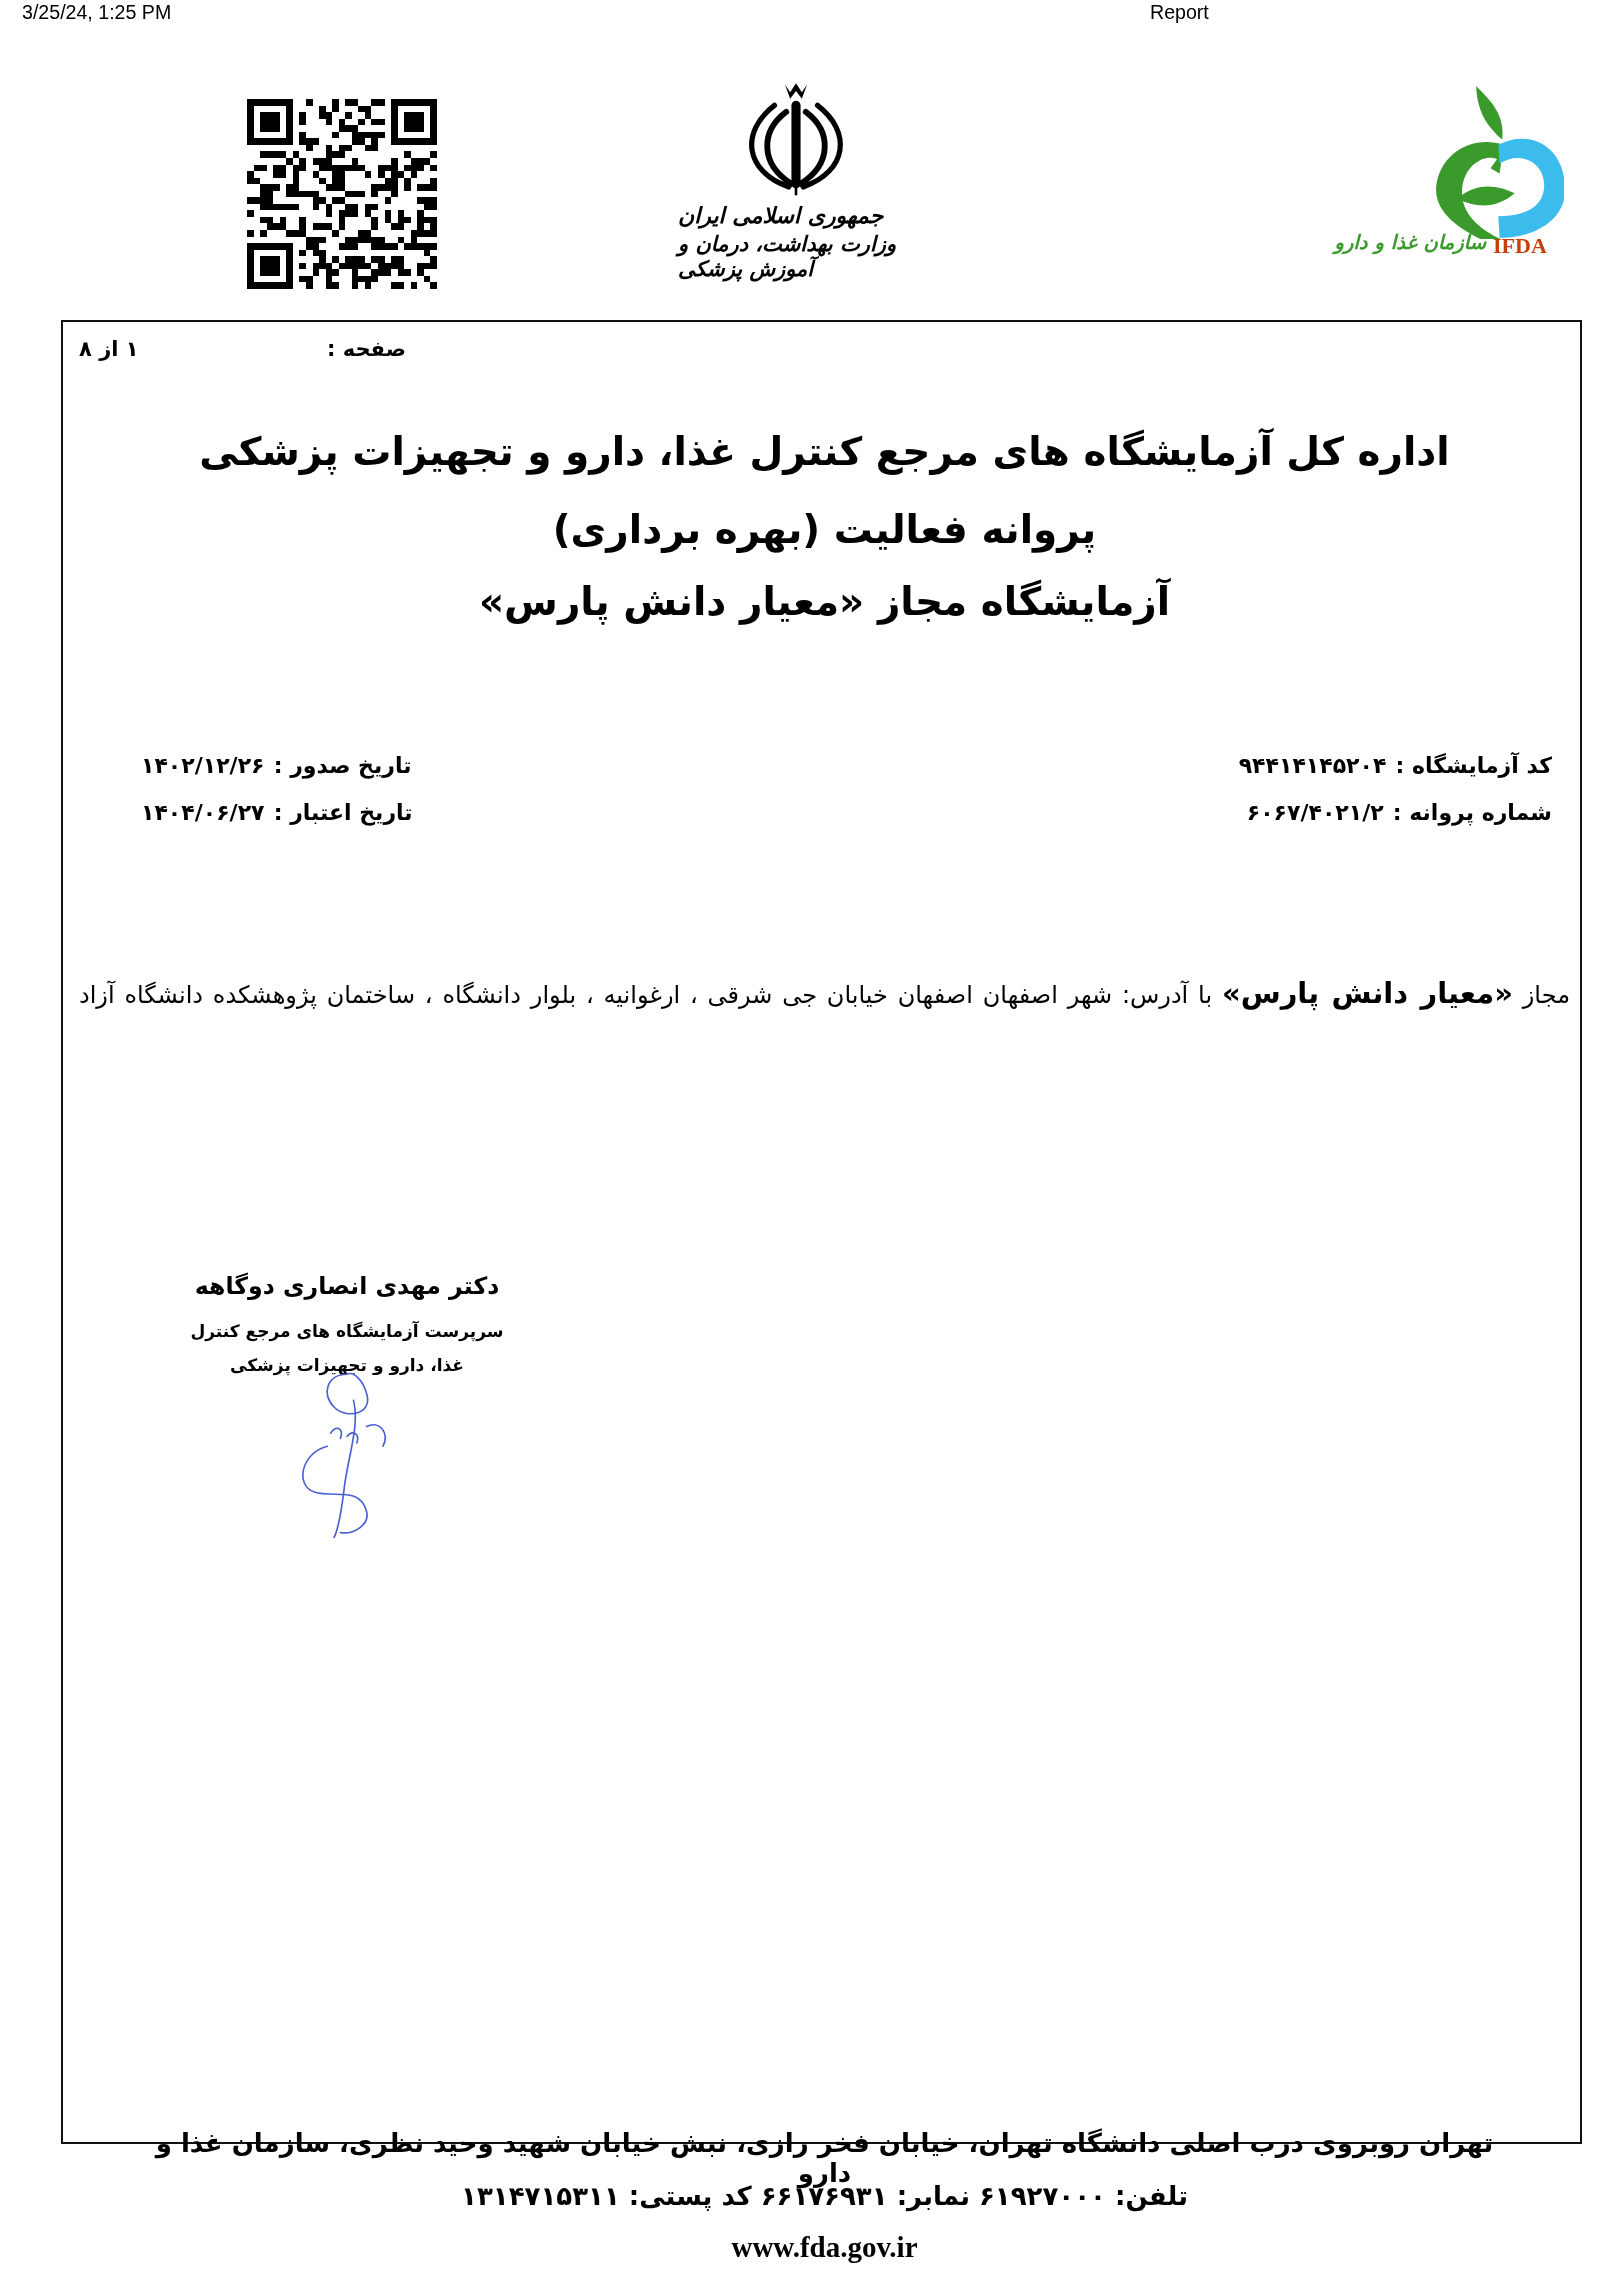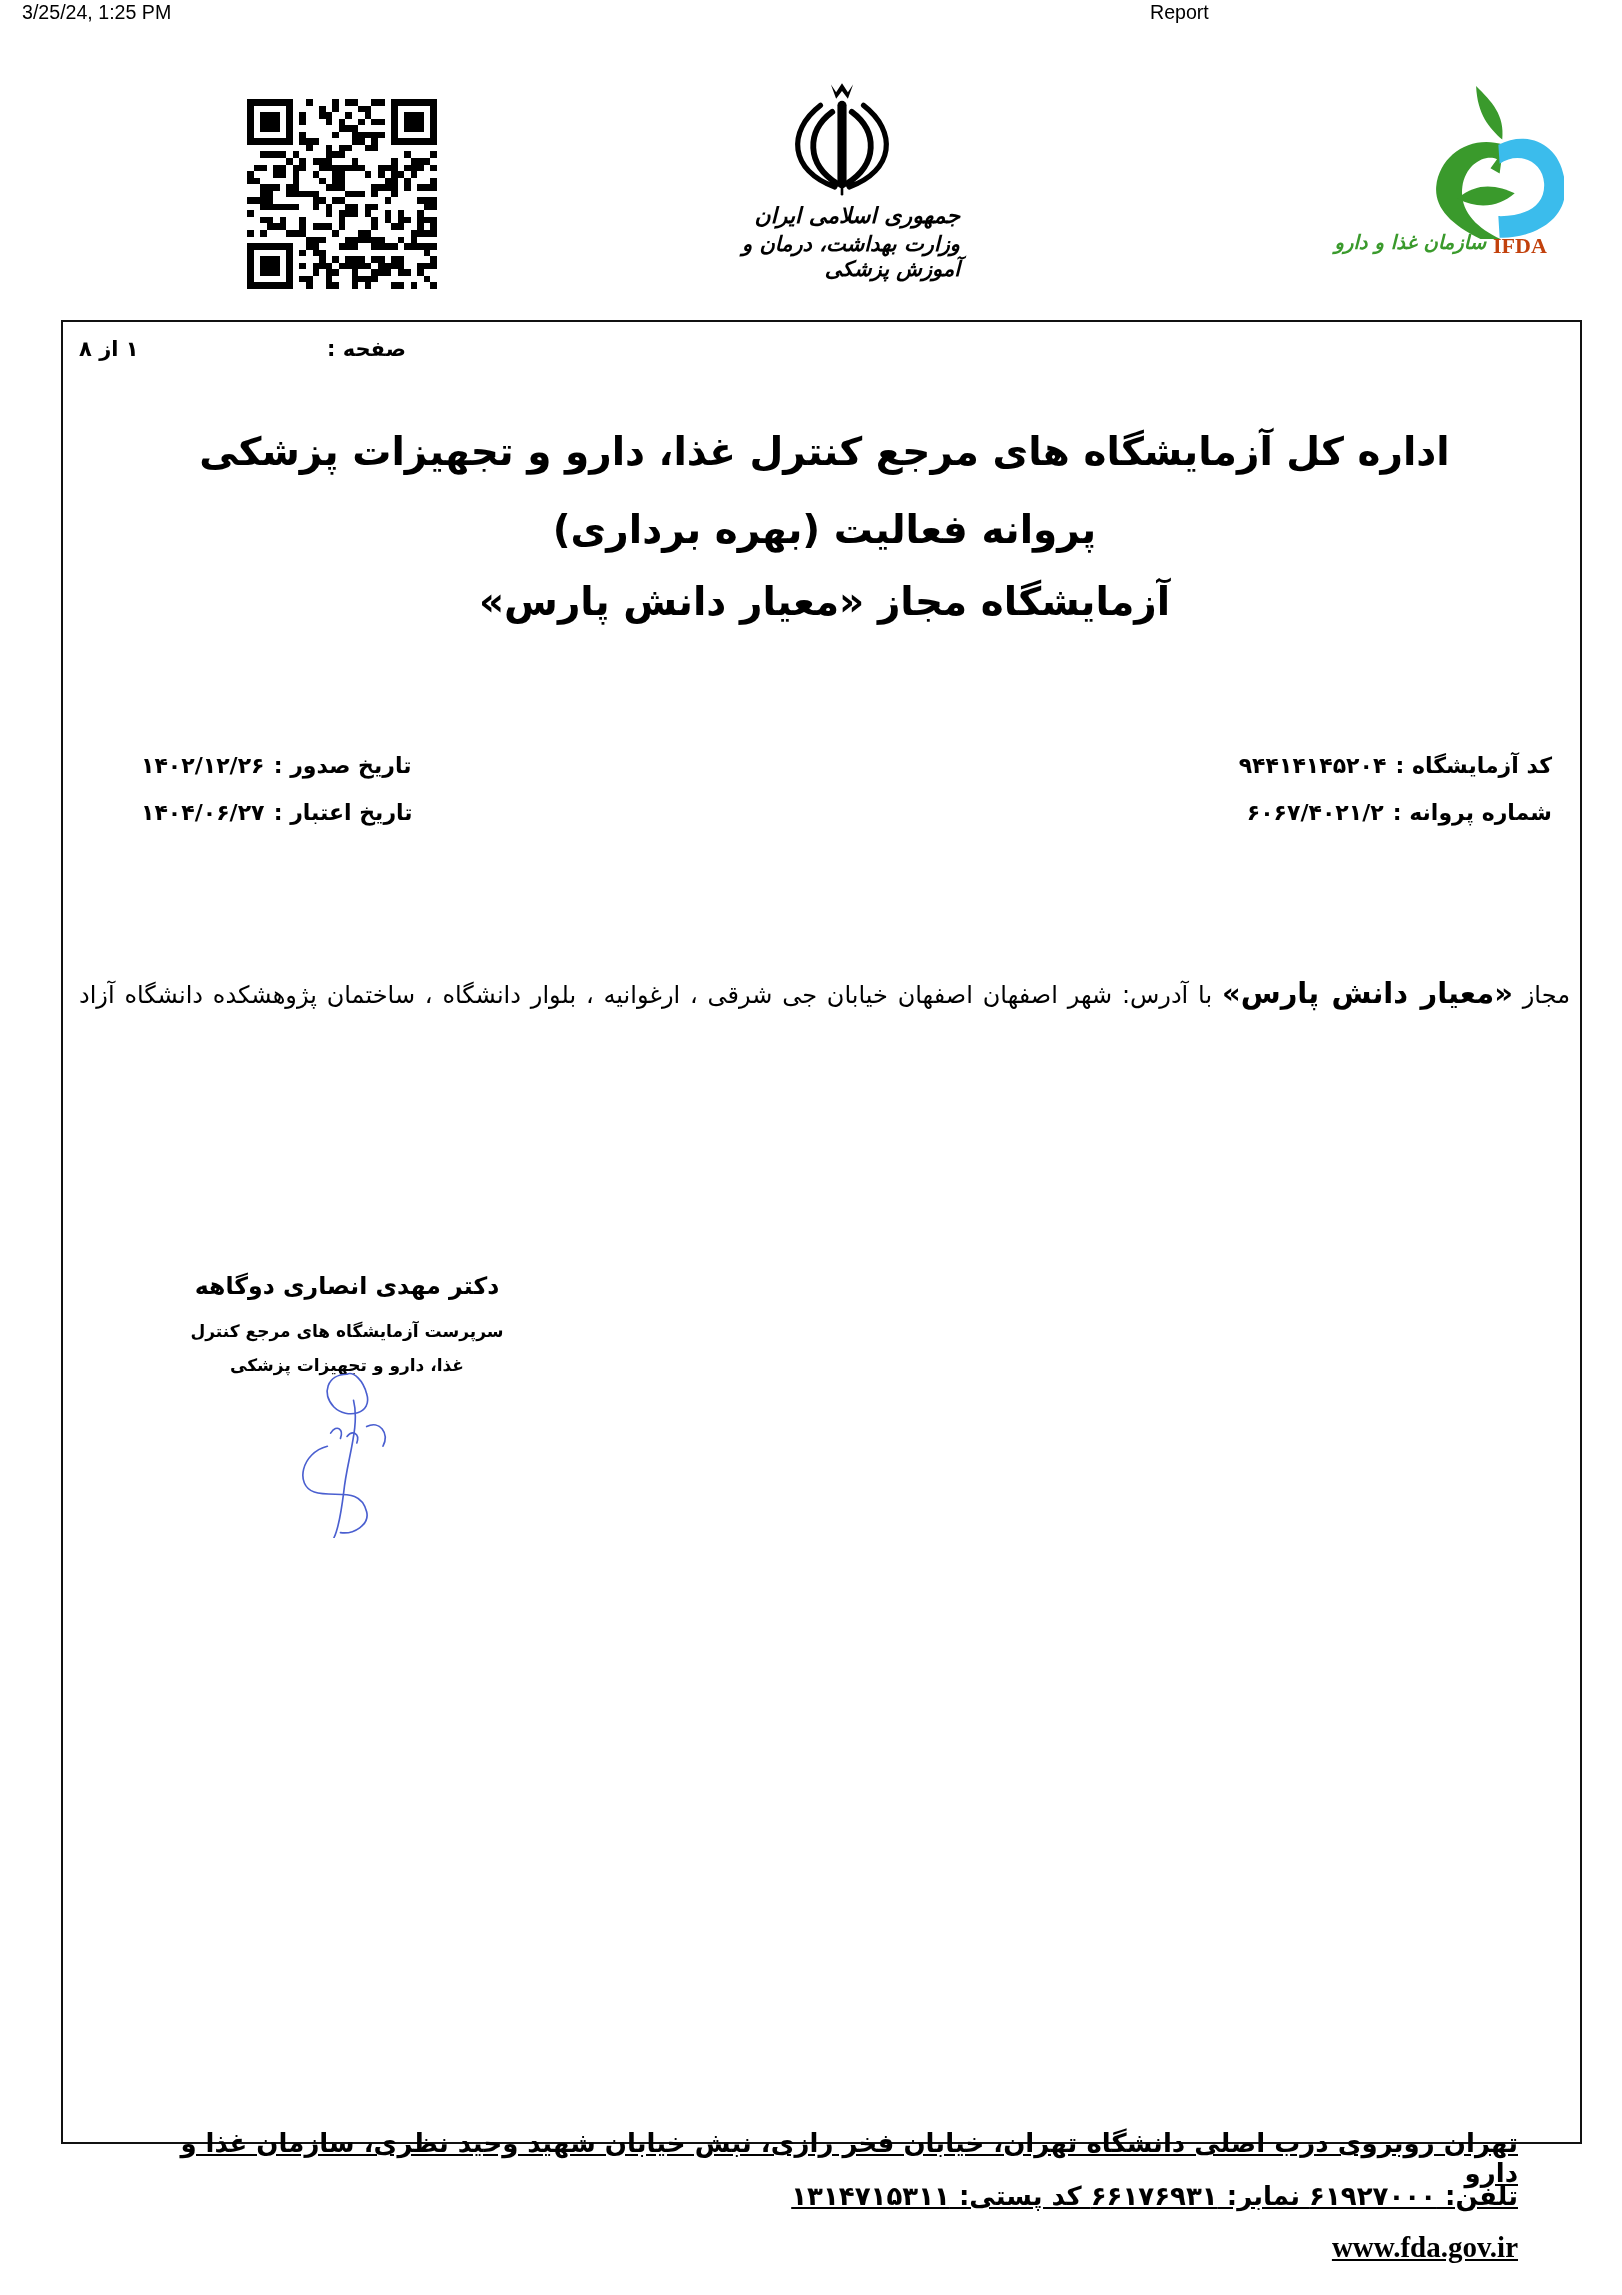--- a/index.html
+++ b/index.html
@@ -6,21 +6,21 @@
   body { width: 1623px; height: 2295px; position: relative; overflow: hidden;
          font-family: "DejaVu Sans", sans-serif; color: #000; }
   .abs { position: absolute; }
   .print-date { left: 22px; top: 1.3px; font-family: "Liberation Sans", sans-serif; font-size: 19.6px; }
   .print-title { left: 1150px; top: 1.3px; font-family: "Liberation Sans", sans-serif; font-size: 19.6px; }
 
   
   .qr { left: 247px; top: 99px; width: 190px; height: 190px; }
 
   
-  .emblem { left: 724px; top: 79px; width: 236px; height: 226px; text-align: right; }
+  .emblem { left: 678px; top: 79px; width: 236px; height: 226px; text-align: left; }
   .emblem svg { display: block; margin: 0 auto; }
   .emblem-text1 { font-family: "DejaVu Serif", serif; font-size: 22px; font-style: italic; direction: rtl; margin-top: 5.2px; font-weight: bold; }
   .emblem-text2 { font-family: "DejaVu Serif", serif; font-size: 21px; font-style: italic; direction: rtl; margin-top: 2.6px; font-weight: bold; }
 
   
   .ifda { left: 1328px; top: 82px; width: 236px; height: 190px; }
   .ifda-fa { position: absolute; left: 6.5px; top: 149px; font-family: "DejaVu Serif", serif; font-style: italic; font-size: 19.6px; color: #3a9a2c; direction: rtl; font-weight: bold; }
   .ifda-en { position: absolute; left: 165px; top: 151px; font-family: "Liberation Serif", serif; font-weight: bold; font-size: 22px; color: #c2410c; }
 
   
@@ -46,21 +46,21 @@
   .body-text .ul { text-decoration: underline; }
   .body-text .bold-name { font-weight: bold; font-size: 29px; }
   .body-line { display: block; }
 
   .sig { left: 164px; top: 1260px; width: 366px; text-align: center; direction: rtl; }
   .sig-name { font-size: 23.6px; font-weight: bold; margin-top: 11.8px; }
   .sig-role1 { font-size: 17px; font-weight: bold; margin-top: 21px; }
   .sig-role2 { font-size: 17px; font-weight: bold; margin-top: 14.4px; }
   .signature { left: 275px; top: 1361px; width: 144px; height: 177px; }
 
-  .footer { left: 131px; width: 1387px; text-align: right; direction: rtl; font-weight: bold; text-decoration: underline; }
+  .footer { left: 131px; width: 1387px; text-align: center; direction: rtl; font-weight: bold; }
   .f1 { top: 2128px; font-size: 26px; font-family: "DejaVu Sans", sans-serif; }
   .f2 { top: 2181px; font-size: 26px; font-family: "DejaVu Sans", sans-serif; }
   .f3 { top: 2231px; font-size: 29px; font-family: "Liberation Serif", serif; direction: ltr; }
 </style>
 </head>
 <body>
 
 <div class="abs print-date">3/25/24, 1:25 PM</div>
 <div class="abs print-title">Report</div>
 

